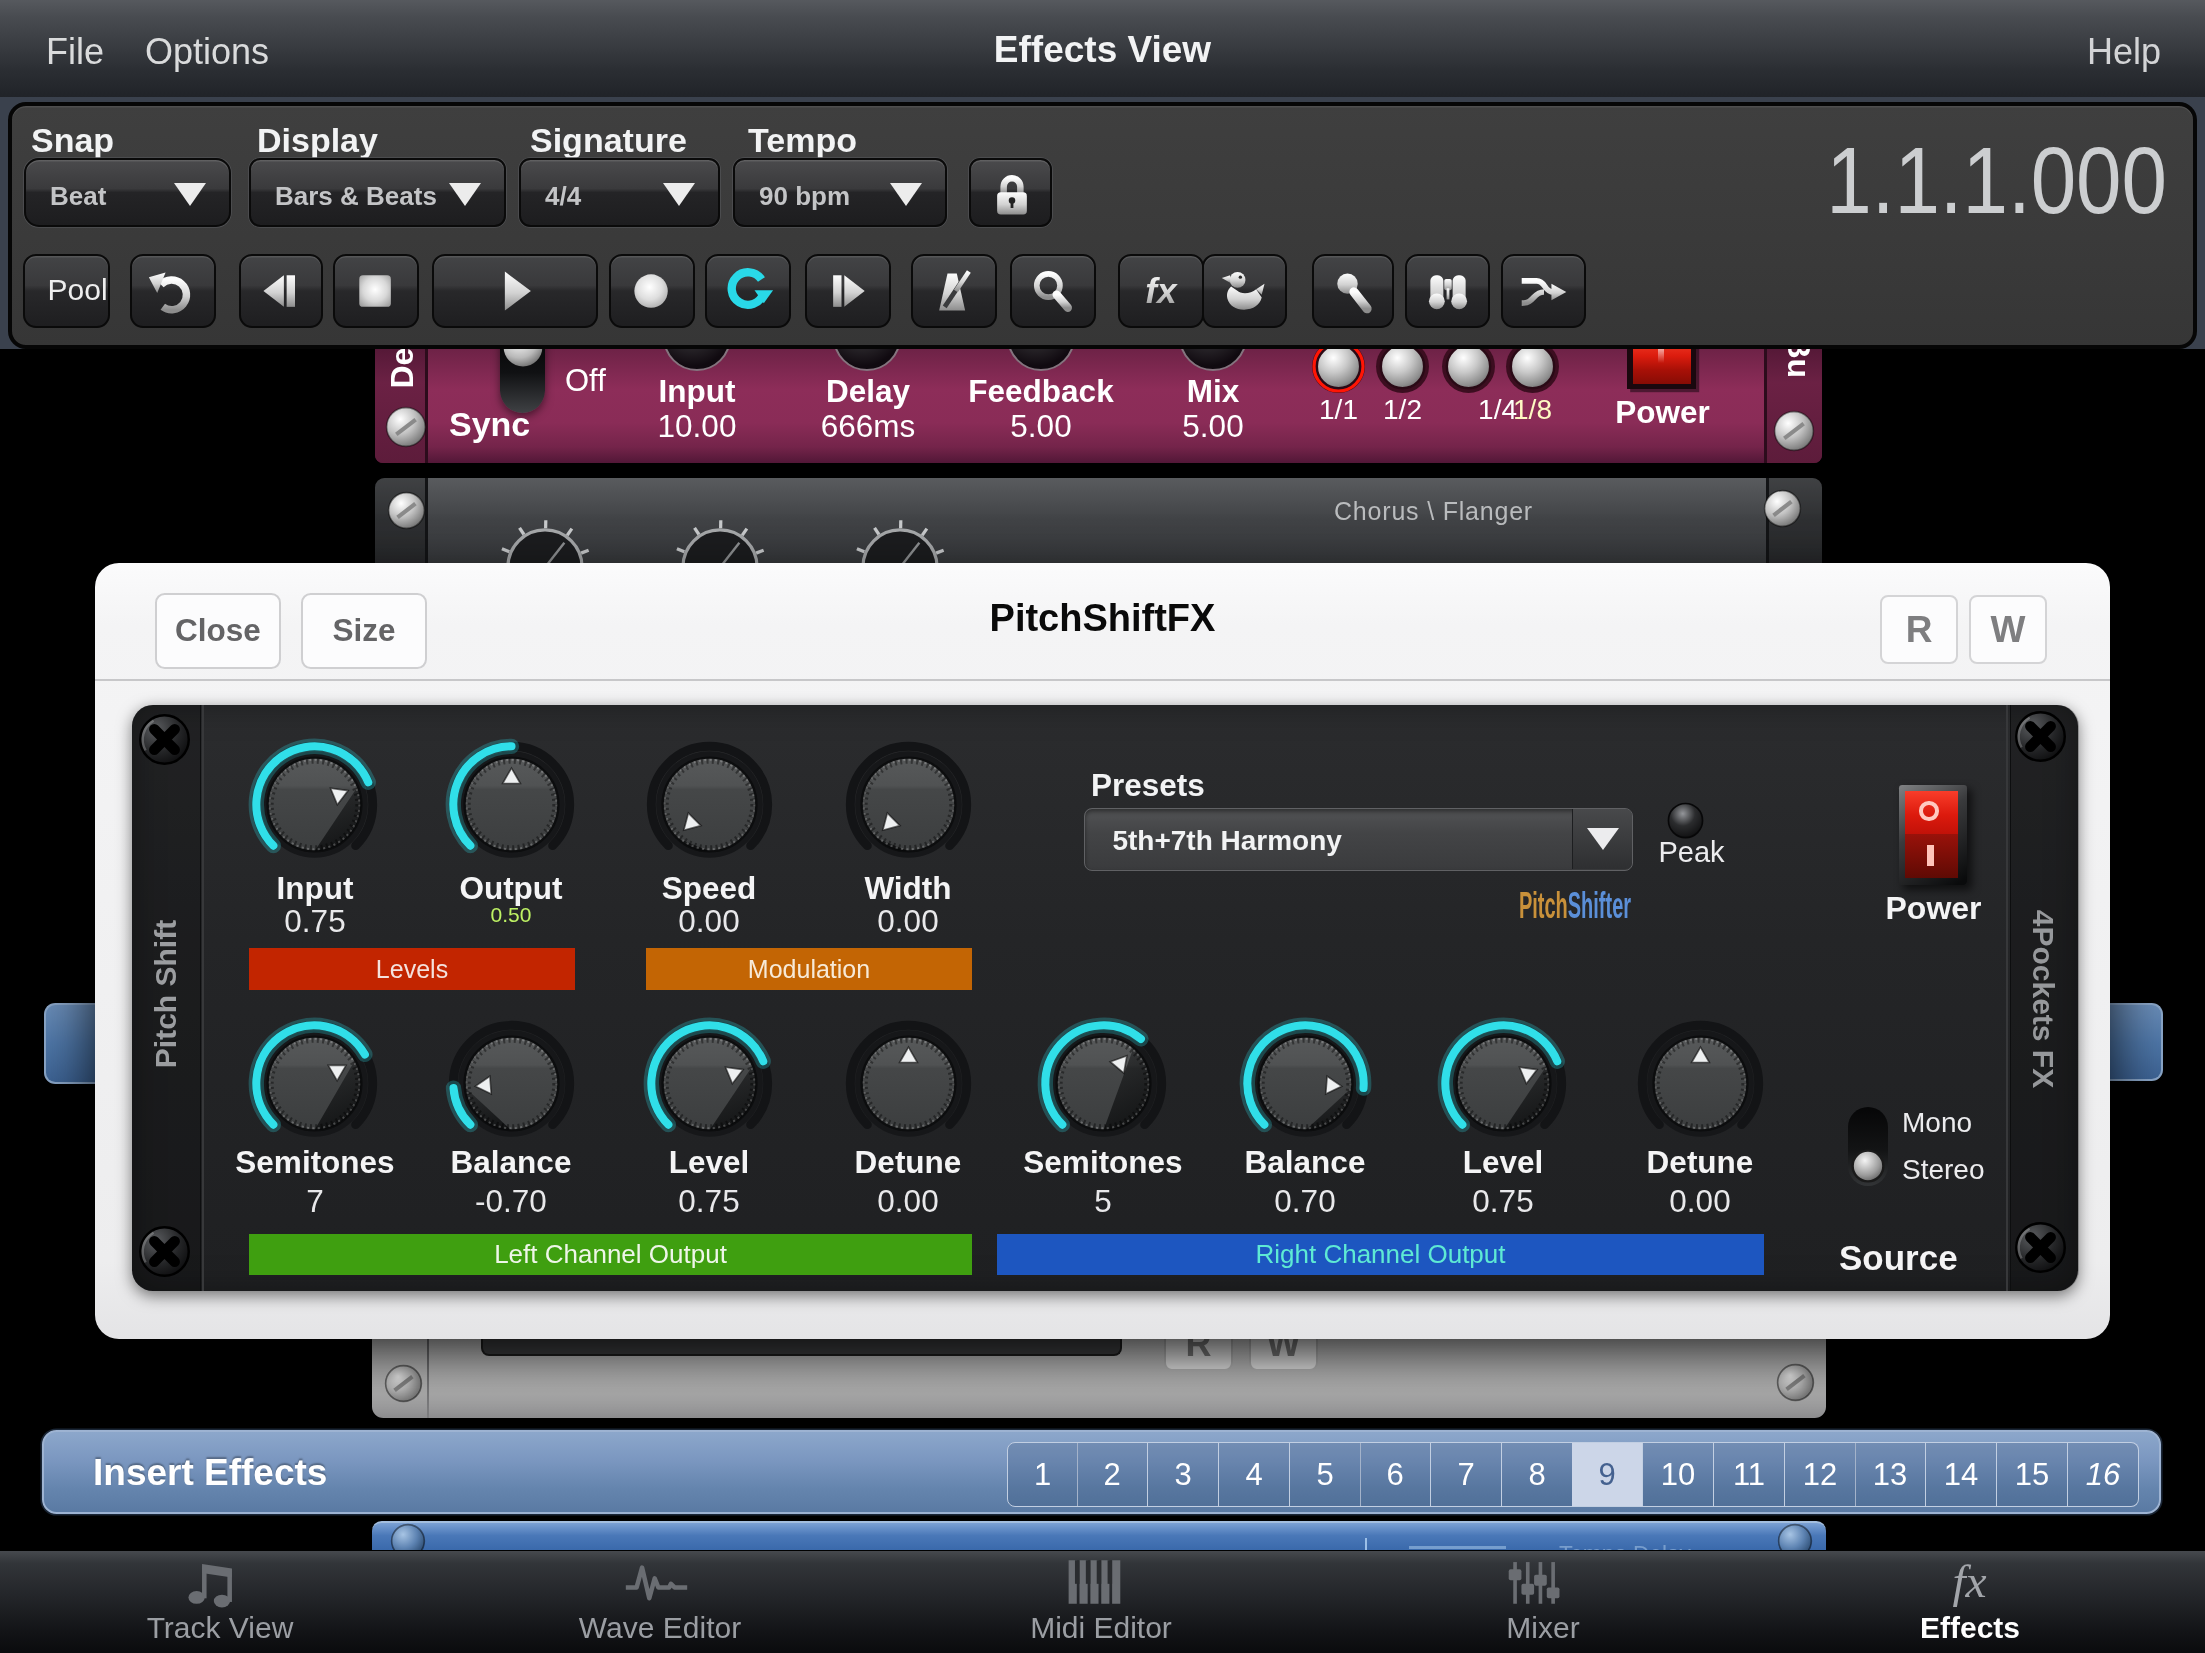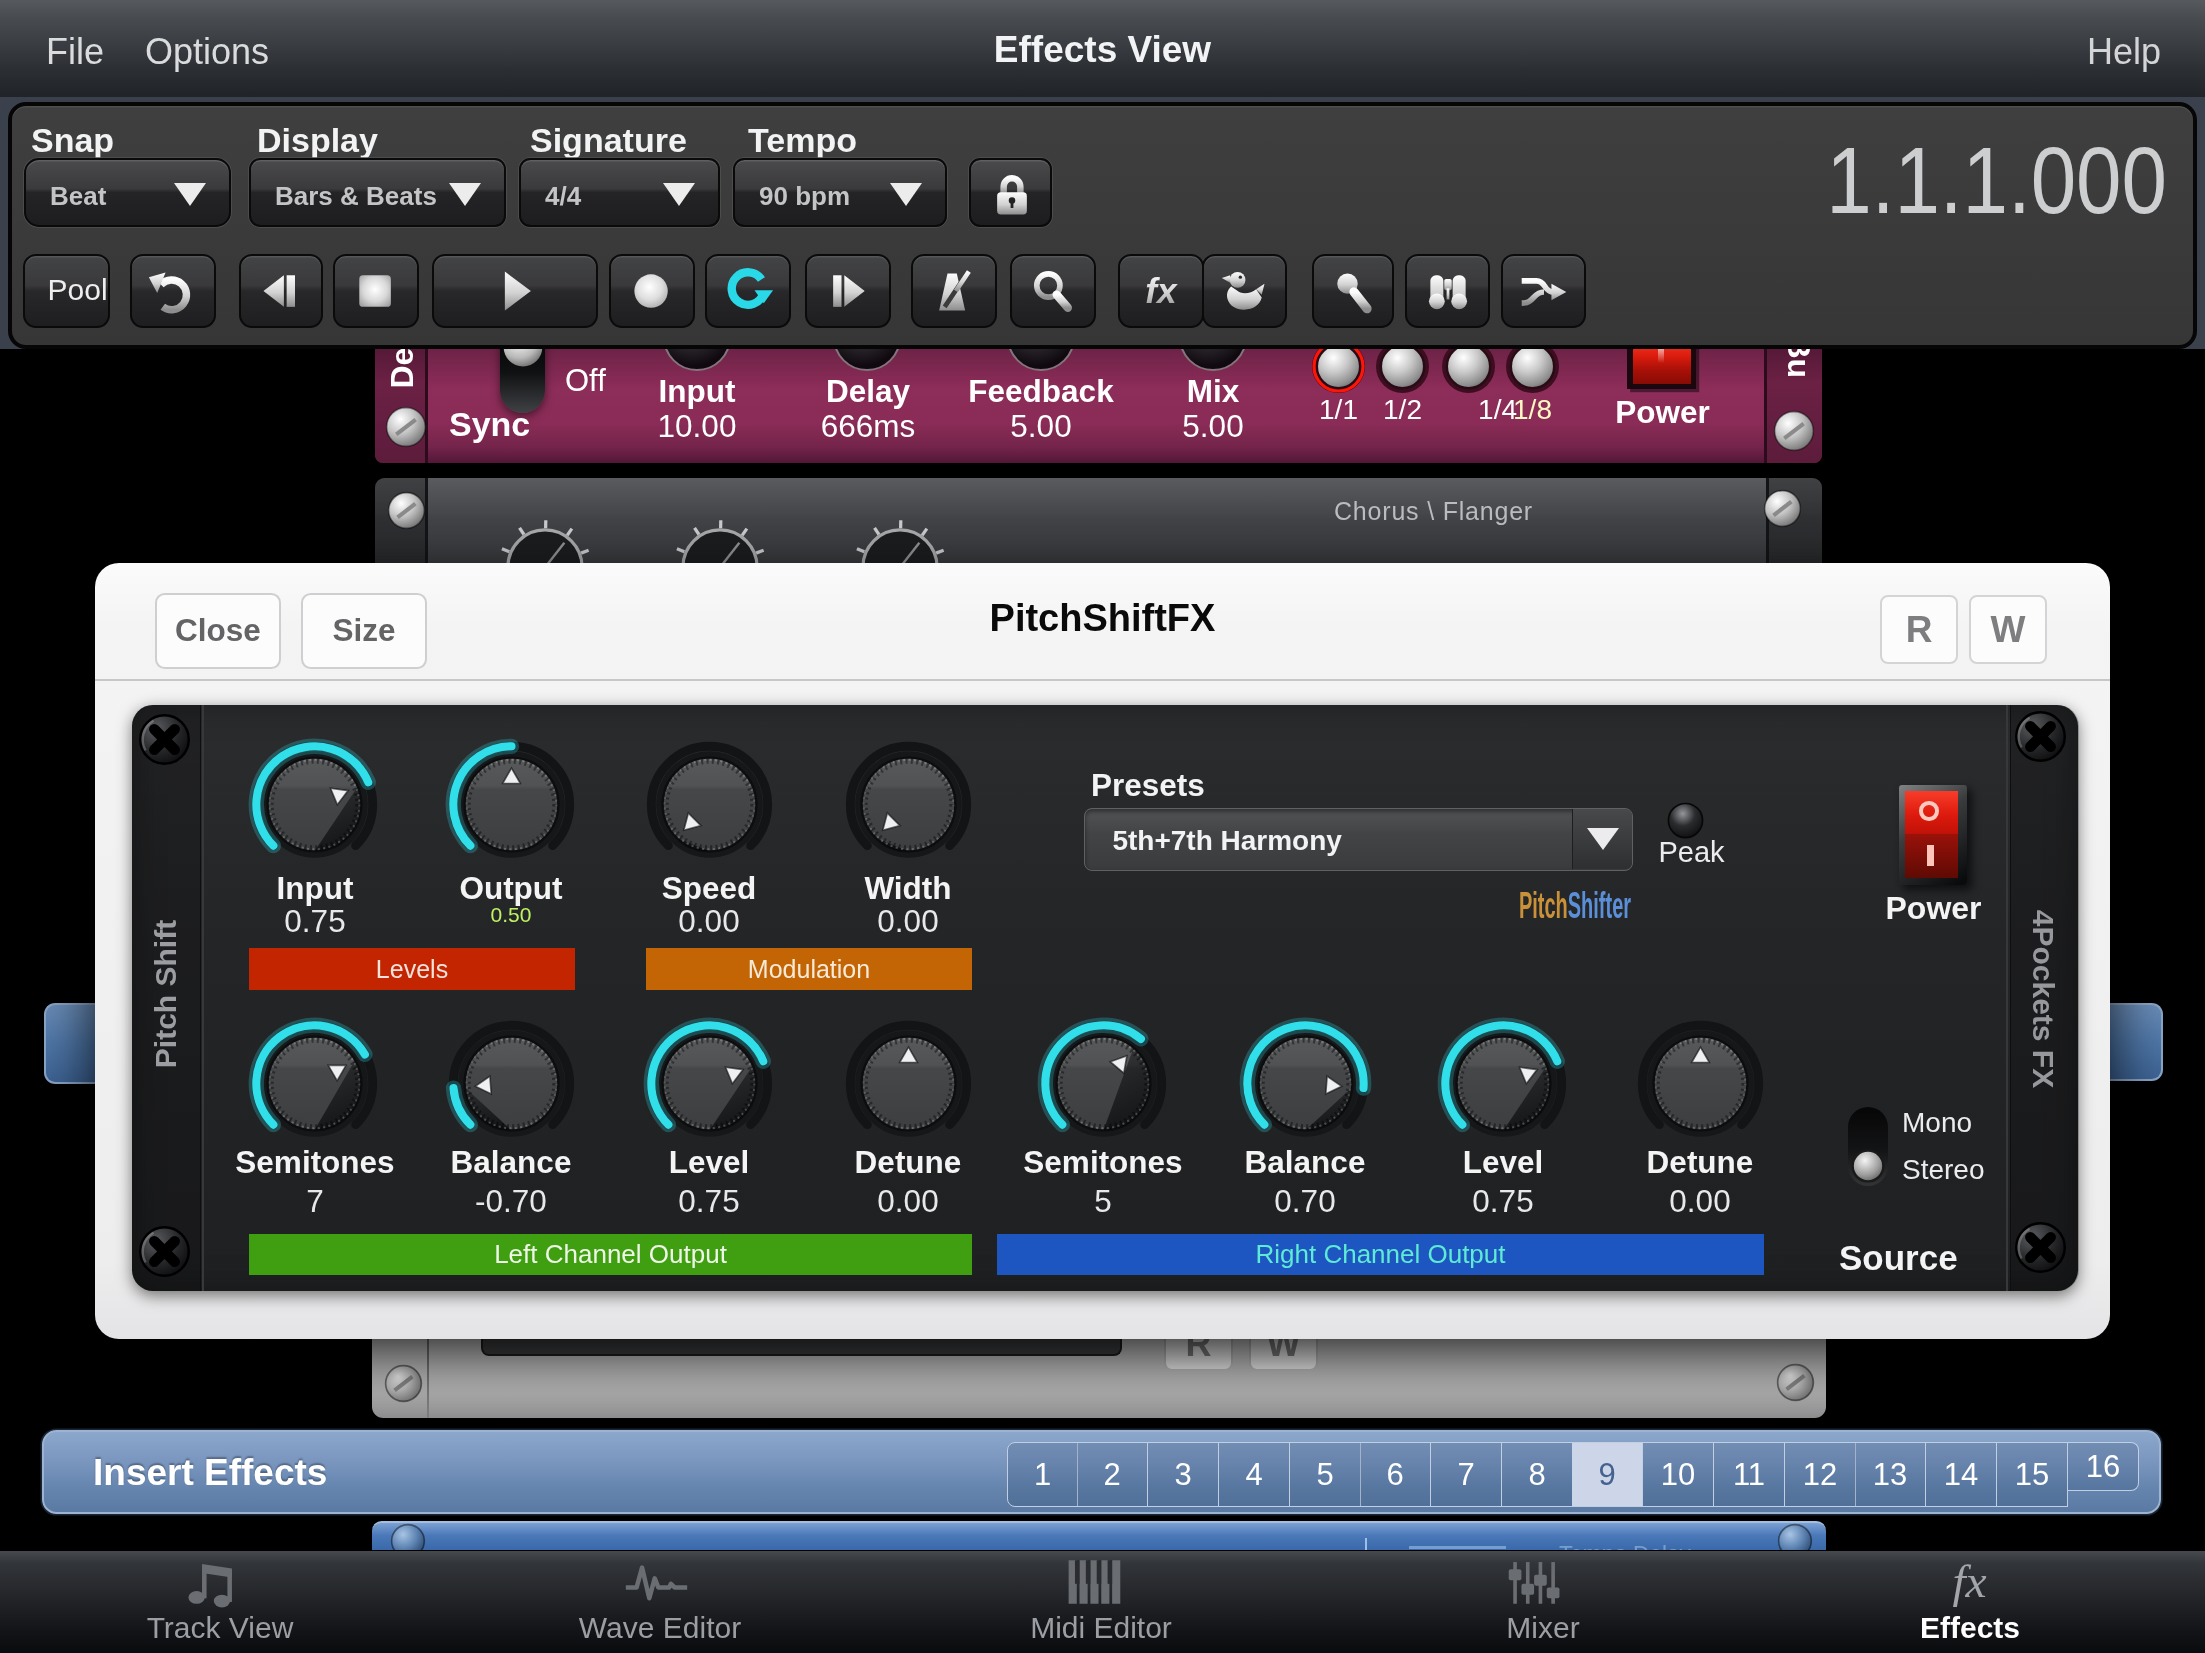--- a/index.html
+++ b/index.html
@@ -518,23 +518,23 @@
 display:flex;align-items:center;justify-content:center;font-size:31px;color:#fff;">12</div>
 <div class="abs" style="left:1855px;top:1442px;width:71px;height:65px;
 background:rgba(28,54,96,0.18);border:1.6px solid #c2cfe2;border-left:none;
 display:flex;align-items:center;justify-content:center;font-size:31px;color:#fff;">13</div>
 <div class="abs" style="left:1926px;top:1442px;width:71px;height:65px;
 background:rgba(28,54,96,0.18);border:1.6px solid #c2cfe2;border-left:none;
 display:flex;align-items:center;justify-content:center;font-size:31px;color:#fff;">14</div>
 <div class="abs" style="left:1997px;top:1442px;width:71px;height:65px;
 background:rgba(28,54,96,0.18);border:1.6px solid #c2cfe2;border-left:none;
 display:flex;align-items:center;justify-content:center;font-size:31px;color:#fff;">15</div>
-<div class="abs" style="left:2068px;top:1442px;width:71px;height:49px;border-radius:0 8px 8px 0;
-background:rgba(28,54,96,0.18);border:1.6px solid #c2cfe2;border-left:none;
-display:flex;align-items:center;justify-content:center;font-size:31px;color:#fff;">16</div>
+<div class="abs" style="left:2068px;top:1442px;width:71px;height:65px;border-radius:0 8px 8px 0;
+background:rgba(28,54,96,0.18);border:1.6px solid #c2cfe2;border-left:none;
+display:flex;align-items:center;justify-content:center;font-size:31px;color:#fff;font-style:italic;">16</div>
 <div class="abs" style="left:372px;top:1521px;width:1454px;height:52px;border-radius:9.7px 9.7px 0 0;
 background:linear-gradient(180deg,#7ba1d4 0%,#4a78b8 25%,#3161a4 70%,#275390 100%);border-top:2.4px solid #a3bede;overflow:hidden">
 <div class="abs" style="left:993px;top:14.5px;width:2.4px;height:32px;background:#9cc0e8"></div>
 <div class="abs" style="left:1037px;top:22.6px;width:97px;height:3.2px;background:#8fb4dc;opacity:0.7"></div>
 <div class="abs" style="left:1187px;top:18px;width:210px;height:24px;color:#a8c6e6;font-size:22.6px;opacity:0.55">Tempo Delay</div>
 </div>
 <svg style="position:absolute;left:390px;top:1523px" width="36" height="36" viewBox="-22 -22 44 44">
       <defs>
         <radialGradient id="ssgd" cx="0.35" cy="0.3" r="0.85">
           <stop offset="0" stop-color="#a7c4e4"></stop>

